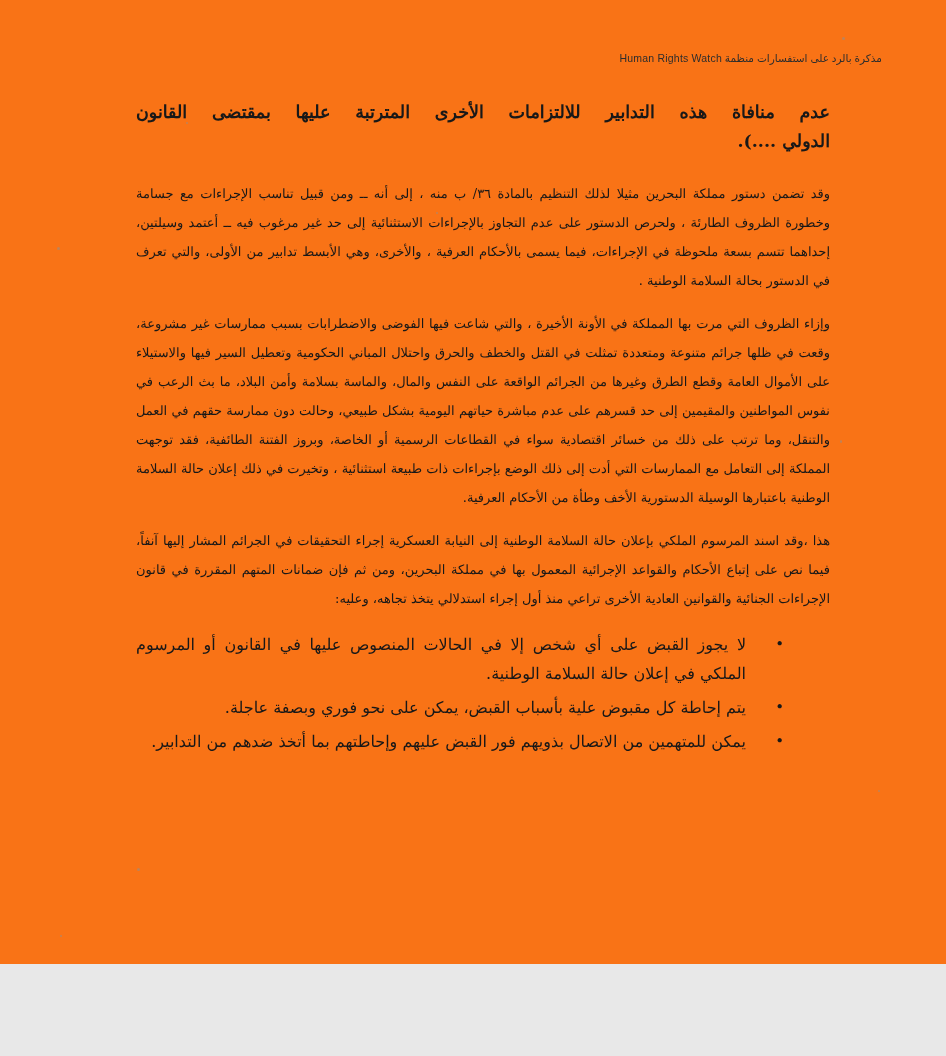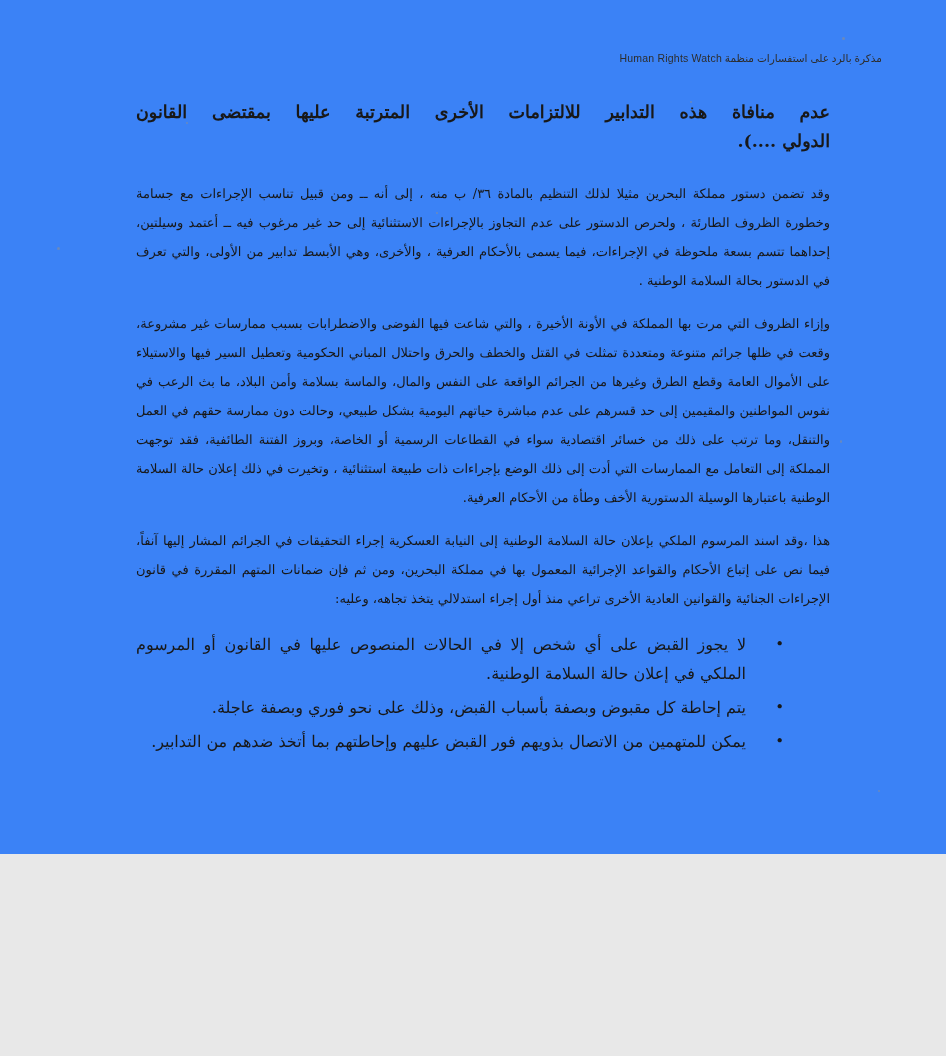--- a/index.html
+++ b/index.html
@@ -1,20 +1,20 @@
 <!DOCTYPE html>
 <html lang="ar"><head>
 <meta charset="utf-8">
 <style>
   html,body { margin:0; padding:0; background:#e8e8e8; }
   .page {
     position:relative;
-    width:946px; height:854px;
+    width:946px; height:964px;
     margin:0 auto;
-    background:#3b82f6;
+    background:#f97316;
     color:#181818;
     font-family:"DejaVu Serif","Liberation Serif",serif;
     overflow:hidden;
   }
   .header-note {
     position:absolute; top:52px; right:64px;
     direction:rtl; unicode-bidi:plaintext;
     font-family:"Liberation Sans","DejaVu Sans",sans-serif;
     font-size:10.5px; letter-spacing:.2px; color:#2d2d2d;
     white-space:nowrap;
@@ -66,21 +66,21 @@
     <div class="para">وإزاء الظروف التي مرت بها المملكة في الأونة الأخيرة ، والتي شاعت فيها الفوضى والاضطرابات بسبب ممارسات غير مشروعة، وقعت في ظلها جرائم متنوعة ومتعددة تمثلت في القتل والخطف والحرق واحتلال المباني الحكومية وتعطيل السير فيها والاستيلاء على الأموال العامة وقطع الطرق وغيرها من الجرائم الواقعة على النفس والمال، والماسة بسلامة وأمن البلاد، ما بث الرعب في نفوس المواطنين والمقيمين إلى حد قسرهم على عدم مباشرة حياتهم اليومية بشكل طبيعي، وحالت دون ممارسة حقهم في العمل والتنقل، وما ترتب على ذلك من خسائر اقتصادية سواء في القطاعات الرسمية أو الخاصة، وبروز الفتنة الطائفية، فقد توجهت المملكة إلى التعامل مع الممارسات التي أدت إلى ذلك الوضع بإجراءات ذات طبيعة استثنائية ، وتخيرت في ذلك إعلان حالة السلامة الوطنية باعتبارها الوسيلة الدستورية الأخف وطأة من الأحكام العرفية.</div>
     <div class="para">هذا ،وقد اسند المرسوم الملكي بإعلان حالة السلامة الوطنية إلى النيابة العسكرية إجراء التحقيقات في الجرائم المشار إليها آنفاً، فيما نص على إتباع الأحكام والقواعد الإجرائية المعمول بها في مملكة البحرين، ومن ثم فإن ضمانات المتهم المقررة في قانون الإجراءات الجنائية والقوانين العادية الأخرى تراعي منذ أول إجراء استدلالي يتخذ تجاهه، وعليه:</div>
 
     <div class="bullets">
       <div class="bullet-item">
         <span class="bullet-dot">•</span>
         <span class="bullet-text">لا يجوز القبض على أي شخص إلا في الحالات المنصوص عليها في القانون أو المرسوم الملكي في إعلان حالة السلامة الوطنية.</span>
       </div>
       <div class="bullet-item">
         <span class="bullet-dot">•</span>
-        <span class="bullet-text">يتم إحاطة كل مقبوض وبصفة بأسباب القبض، وذلك على نحو فوري وبصفة عاجلة.</span>
+        <span class="bullet-text">يتم إحاطة كل مقبوض علية بأسباب القبض، يمكن على نحو فوري وبصفة عاجلة.</span>
       </div>
       <div class="bullet-item">
         <span class="bullet-dot">•</span>
         <span class="bullet-text">يمكن للمتهمين من الاتصال بذويهم فور القبض عليهم وإحاطتهم بما أتخذ ضدهم من التدابير.</span>
       </div>
     </div>
 
   </div>
 
   <div class="page-number">٢</div>

